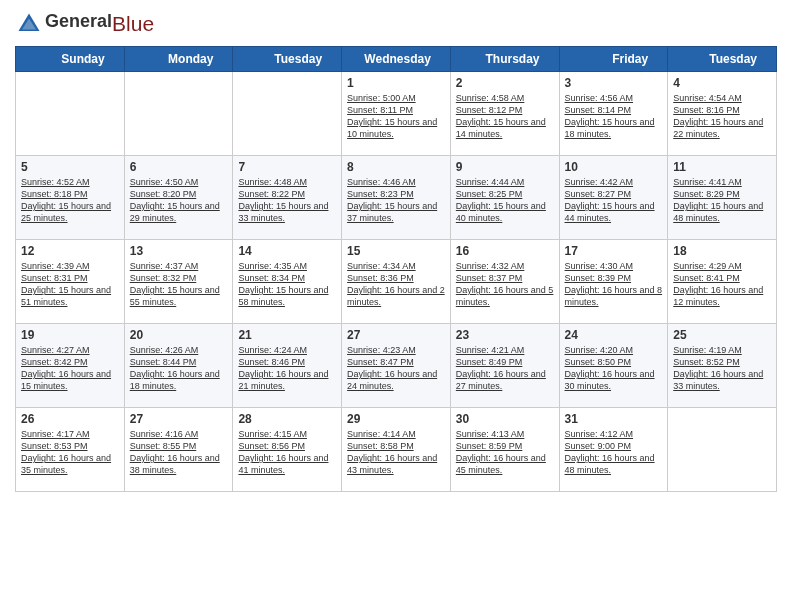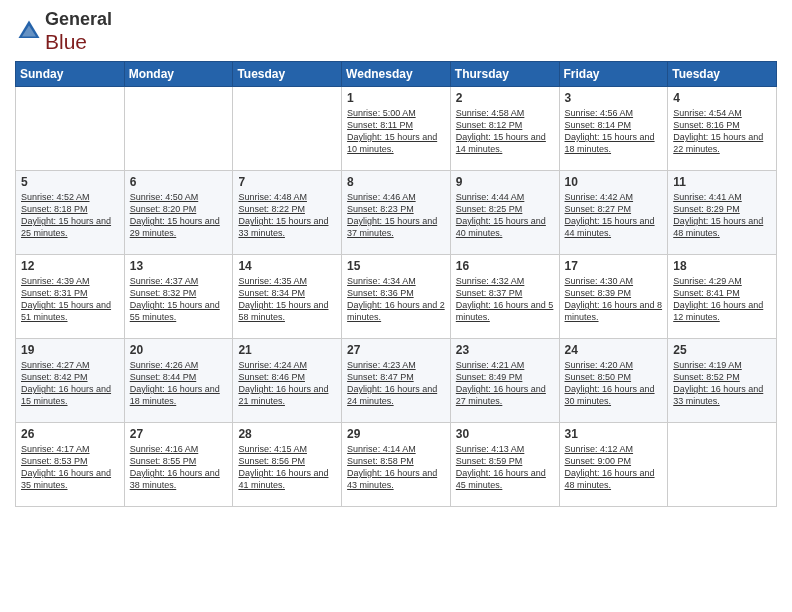--- a/index.html
+++ b/index.html
@@ -22,21 +22,20 @@
       align-items: flex-start;
       margin-bottom: 8px;
     }
     .logo {
       display: flex;
       align-items: center;
       gap: 2px;
     }
     .logo-text {
       display: flex;
-      flex-direction: column;
       line-height: 1.1;
     }
     .logo-general {
       font-size: 18px;
       font-weight: bold;
       color: #333;
     }
     .logo-blue {
       font-size: 21px;
       font-weight: normal;
@@ -62,22 +61,22 @@
     .calendar-table {
       width: 100%;
       border-collapse: collapse;
       table-layout: fixed;
     }
     .calendar-table th {
       background-color: #2563aa;
       color: #fff;
       font-size: 12px;
       font-weight: bold;
-      padding: 5px 4px;
-      text-align: left;
+      padding: 5px 19px;
+      text-align: right;
       border: 1px solid #1e4f8a;
     }
     .calendar-table td {
       vertical-align: top;
       border: 1px solid #ccc;
       padding: 4px 5px;
       font-size: 9.5px;
       color: #333;
       height: 84px;
       background: #fff;

